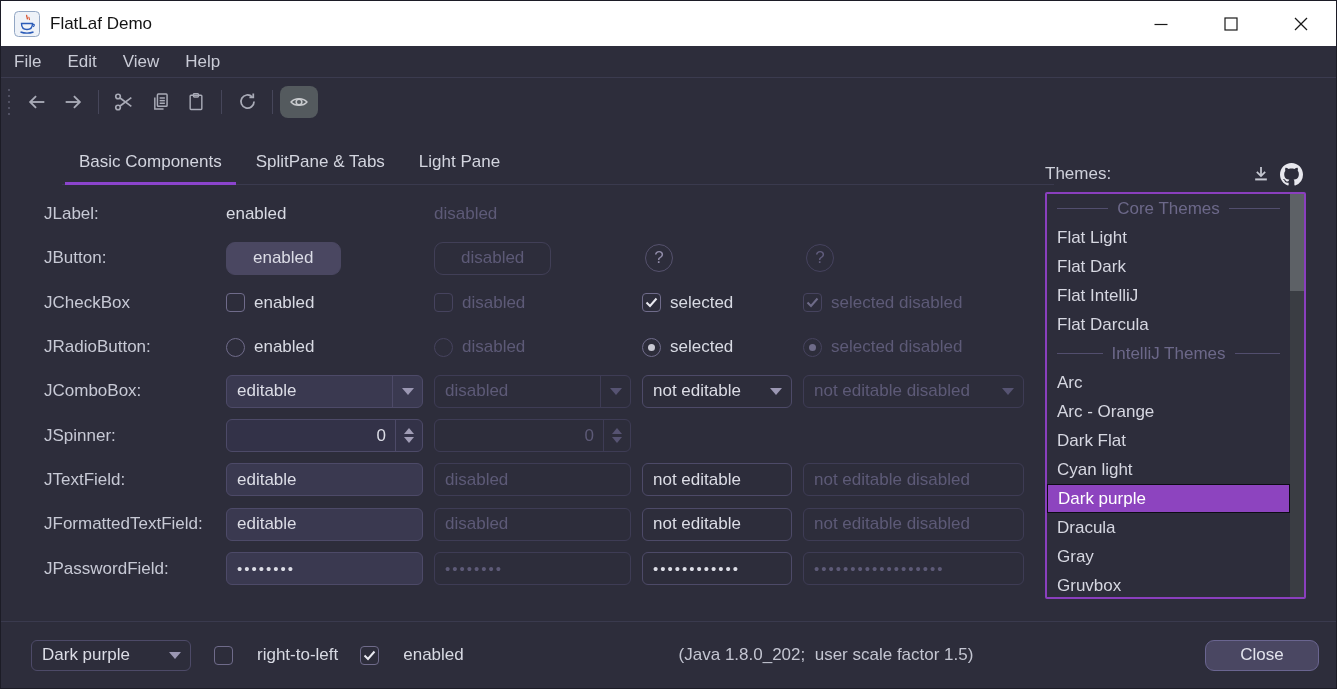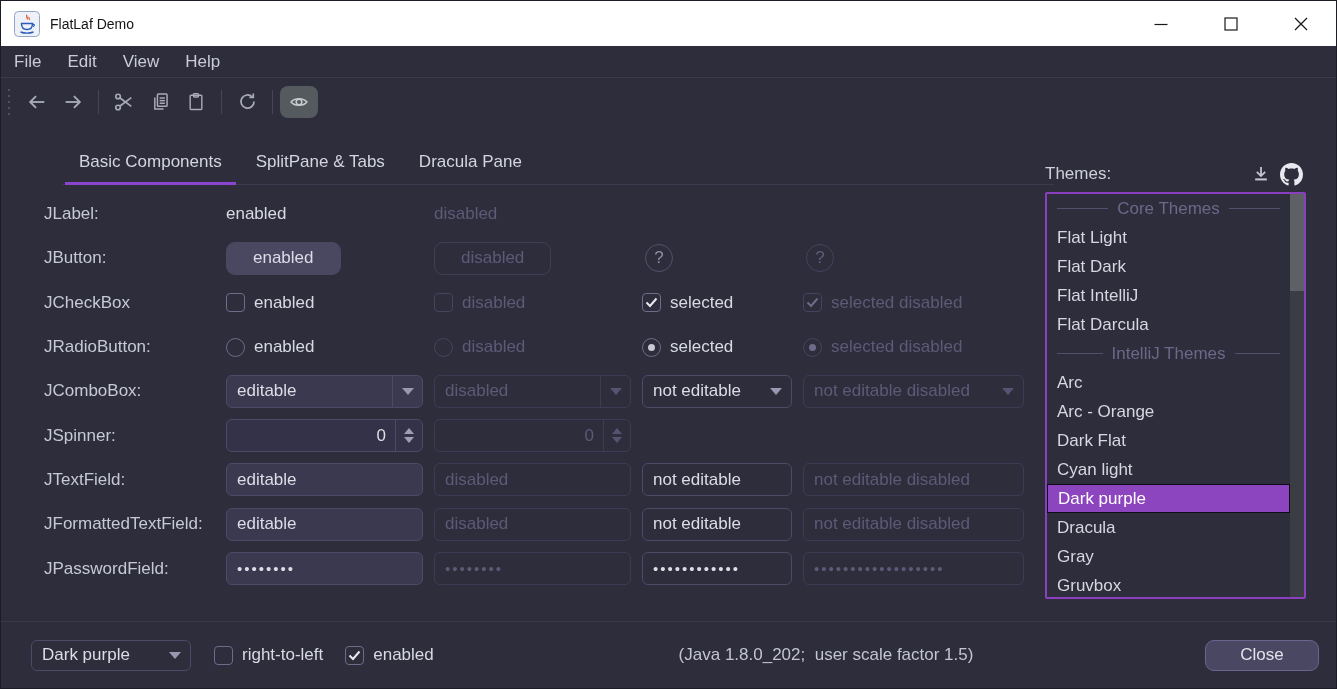--- a/index.html
+++ b/index.html
@@ -8,21 +8,21 @@
     font-family: "Liberation Sans", sans-serif;
     background:#2d2d3b;
     color:#cdd0db;
     font-size:17px;
   }
   .window { width:1337px; height:689px; position:relative; border:1px solid #1c1c26; }
 
   
   .titlebar { height:45px; background:#ffffff; display:flex; align-items:center; position:relative; }
   .titlebar .appicon { margin:0 10px 0 13px; display:flex; }
-  .titlebar .title { color:#141414; font-size:14px; }
+  .titlebar .title { color:#141414; font-size:17px; }
   .winbtns { position:absolute; right:0; top:0; height:100%; display:flex; }
   .winbtn { width:70px; height:45px; display:flex; align-items:center; justify-content:center; cursor:default; }
 
   
   .menubar { height:32px; background:#2d2d3b; display:flex; align-items:center; padding-left:0; border-bottom:1px solid #3b3b4f; }
   .menu-item { padding:12px 13px; height:100%; display:flex; align-items:center; color:#c9cbd6; }
 
   
   .toolbar { height:47px; display:flex; align-items:center; padding-left:5px; color:#a9abb7; }
   .grip { display:flex; flex-direction:column; gap:4px; margin:0 9px 0 2px; }
@@ -98,21 +98,21 @@
   .titem.selected { background:#8d44bf; border:1px solid #0c0c14; color:#ffffff; }
   .theader { height:29px; display:flex; align-items:center; color:#6c6889; gap:9px; padding:0 10px; }
   .theader::before, .theader::after { content:""; height:1px; background:#524e6e; flex:1; }
   .scrolltrack { position:absolute; top:0; right:0; width:14px; height:100%; background:#3a3d43; }
   .scrollthumb { position:absolute; top:0; right:0; width:14px; height:97px; background:#5d6166; }
 
   
   .bottombar { position:absolute; left:0; right:0; bottom:0; height:67px; border-top:1px solid #3a3a4e;
                display:flex; align-items:center; padding-left:30px; }
   .bcombo { width:160px; height:31px; margin-right:23px; }
-  .bgroup { display:flex; align-items:center; gap:9px; margin-right:22px; }
+  .bgroup { display:flex; align-items:center; gap:24px; margin-right:22px; }
   .status { position:absolute; left:825px; transform:translateX(-50%); color:#c3c5d1; white-space:pre; }
   .closebtn { position:absolute; right:17px; width:114px; height:31px; background:#4a4762; border:1px solid #6a6590;
               border-radius:9px; color:#e2e3ec; font-size:17px; font-family:inherit; display:flex; align-items:center; justify-content:center; }
 
   svg { display:block; }
 </style>
 </head>
 <body>
 
 <div class="window">
@@ -214,21 +214,21 @@
           <circle cx="12" cy="12" r="3.4"></circle>
         </svg>
     </span>
   </div>
 
   <div class="content">
 
     <div class="tabstrip">
       <span class="tab active">Basic Components</span>
       <span class="tab">SplitPane &amp; Tabs</span>
-      <span class="tab">Dracula Pane</span>
+      <span class="tab">Light Pane</span>
     </div>
 
     <div class="rows">
 
       <div class="crow">
         <div class="rowlabel">JLabel:</div>
         <div><span class="txt">enabled</span></div>
         <div><span class="txt dim">disabled</span></div>
         <div></div>
           <div></div>

